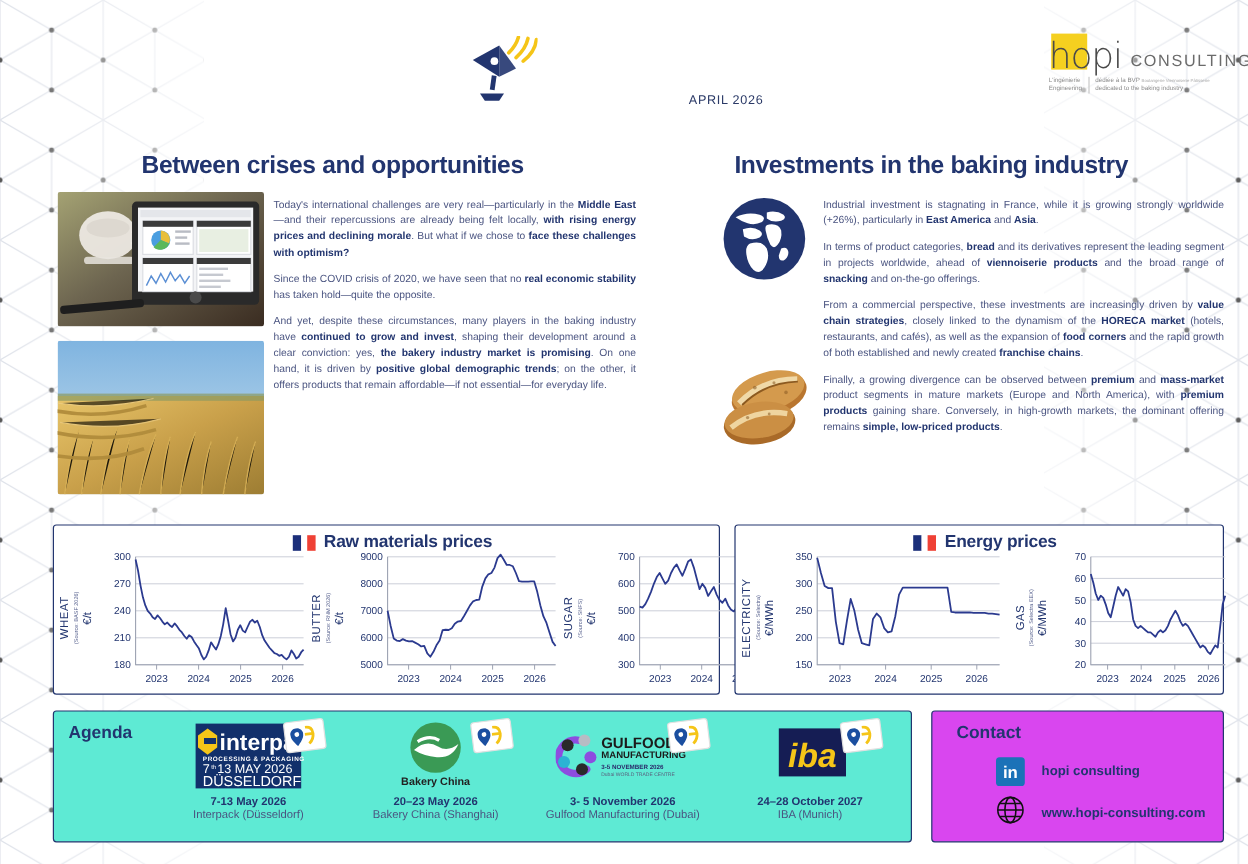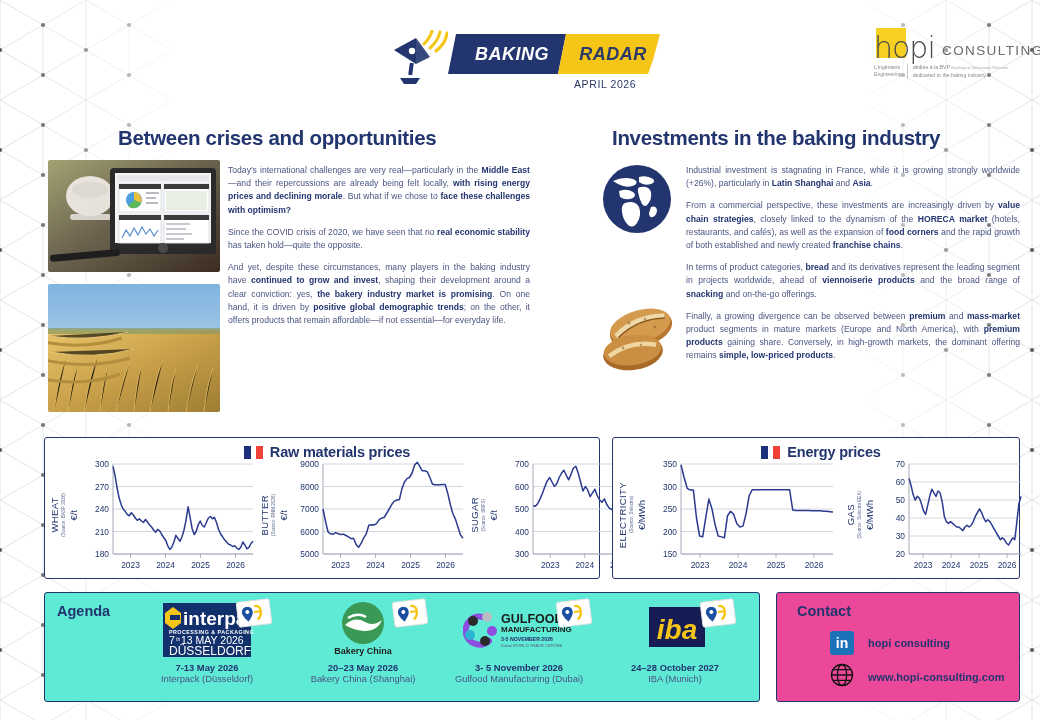--- a/index.html
+++ b/index.html
@@ -123,21 +123,21 @@
     position: absolute; right: 14px; top: 1px; width: 34px; height: 26px;
     background: #ffffff; border: 1px solid #e0e0e0; border-radius: 3px;
     transform: rotate(-7deg); display: flex; align-items: center; justify-content: center; gap: 1px;
   }
   .event-date { font-size: 9.4px; font-weight: bold; color: #22356f; margin-top: 1px; }
   .event-name { font-size: 9.4px; color: #4a5480; line-height: 11.5px; }
 
   
   .contact-panel {
     position: absolute; left: 776px; top: 592px; width: 244px; height: 110px;
-    border: 1.6px solid #22356f; border-radius: 3px; background: #ec4899;
+    border: 1.6px solid #22356f; border-radius: 3px; background: #d946ef;
   }
   .contact-title {
     position: absolute; left: 20px; top: 10px;
     font-size: 14.5px; font-weight: bold; color: #22356f;
   }
   .contact-row { position: absolute; left: 20px; display: flex; align-items: center; gap: 14px; padding-left: 33px; }
   .contact-row.r1 { top: 38px; }
   .contact-row.r2 { top: 70px; }
   .contact-text { font-size: 11px; font-weight: bold; color: #22356f; }
   .li-icon { width: 24px; height: 24px; background: #1b72b8; border-radius: 3px;
@@ -192,28 +192,20 @@
         <rect x="23" y="33" width="4" height="12" transform="rotate(8 25 39)"></rect>
         <path d="M14,48 L34,48 L30,54 L18,54 Z"></path>
       </g>
       <g stroke="#f5c518" stroke-width="3" fill="none" stroke-linecap="round">
         <path d="M38,14 Q44,8 46,1"></path>
         <path d="M44,18 Q52,11 54,2"></path>
         <path d="M50,21 Q60,13 61,3"></path>
       </g>
     </svg>
 
-    <div class="banner">
-      <svg width="212" height="40" viewBox="0 0 212 40" style="position:absolute;left:0;top:0">
-        <polygon points="8,0 118,0 110,40 0,40" fill="#22356f"></polygon>
-        <polygon points="118,0 212,0 205,26 200,40 110,40" fill="#f5c518"></polygon>
-      </svg>
-      <span class="banner-label banner-baking">BAKING</span>
-      <span class="banner-label banner-radar">RADAR</span>
-    </div>
     <div class="issue-date">APRIL 2026</div>
 
     <div class="logo">
       <div class="logo-mark"></div>
       <div class="logo-hopi">hopi</div>
       <div class="logo-consulting">CONSULTING</div>
       <div class="logo-tag">
         <div class="col-a">
           <div>L'ingénierie</div>
           <div>Engineering</div>
@@ -315,23 +307,23 @@
     <g stroke="#eed08a" stroke-width="1" opacity=".6">
       <path d="M0,52 q40,6 80,-4"></path>
         <path d="M2,68 q44,8 84,-3"></path>
     </g>
     <rect width="172" height="128" fill="#ffffff" opacity="0"></rect>
   </svg>
 
   <div class="article art-right">
     <div class="art-title">Investments in the baking industry</div>
     <div class="art-body">
-      <p>Industrial investment is stagnating in France, while it is growing strongly worldwide (+26%), particularly in <b>Latin Shanghai</b> and <b>Asia</b>.</p>
+      <p>Industrial investment is stagnating in France, while it is growing strongly worldwide (+26%), particularly in <b>East America</b> and <b>Asia</b>.</p>
+      <p>In terms of product categories, <b>bread</b> and its derivatives represent the leading segment in projects worldwide, ahead of <b>viennoiserie products</b> and the broad range of <b>snacking</b> and on-the-go offerings.</p>
       <p>From a commercial perspective, these investments are increasingly driven by <b>value chain strategies</b>, closely linked to the dynamism of the <b>HORECA market</b> (hotels, restaurants, and cafés), as well as the expansion of <b>food corners</b> and the rapid growth of both established and newly created <b>franchise chains</b>.</p>
-      <p>In terms of product categories, <b>bread</b> and its derivatives represent the leading segment in projects worldwide, ahead of <b>viennoiserie products</b> and the broad range of <b>snacking</b> and on-the-go offerings.</p>
       <p>Finally, a growing divergence can be observed between <b>premium</b> and <b>mass-market</b> product segments in mature markets (Europe and North America), with <b>premium products</b> gaining share. Conversely, in high-growth markets, the dominant offering remains <b>simple, low-priced products</b>.</p>
     </div>
   </div>
 
   <svg class="globe" viewBox="0 0 72 72">
     <circle cx="36" cy="36" r="34" fill="#22356f"></circle>
     <g fill="#ffffff">
       <path d="M12,18 q10,-5 20,-2 q6,2 2,6 q-6,3 -12,1 q-6,-2 -10,-5 Z"></path>
       <path d="M38,14 q8,-2 14,2 q3,3 -2,5 q-7,2 -12,-2 Z"></path>
       <path d="M18,28 q8,-3 14,1 q4,3 0,6 q-7,3 -13,-1 Z"></path>

